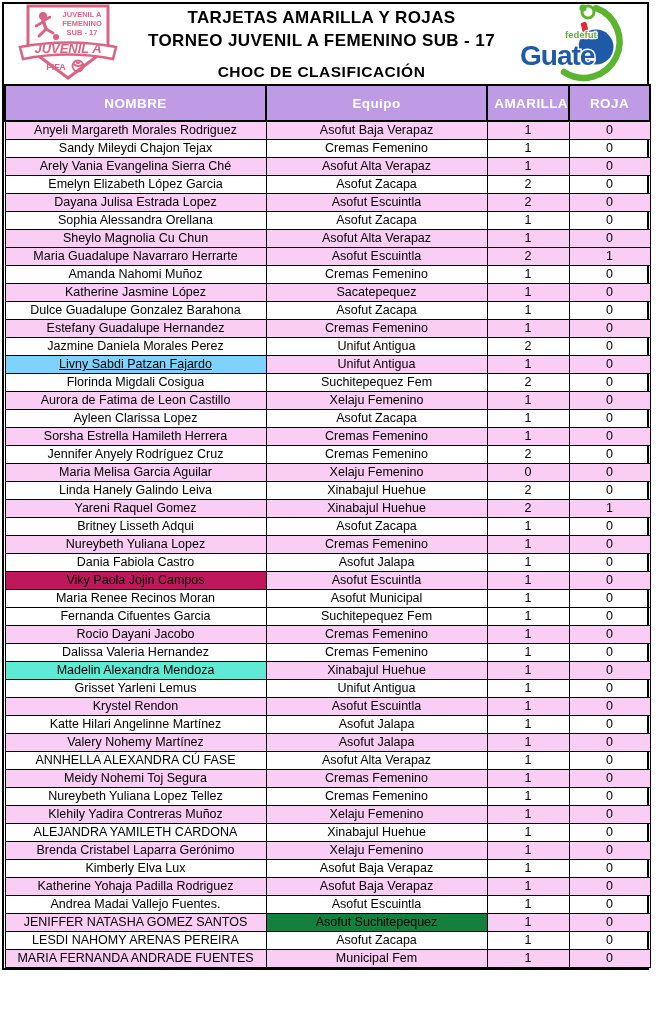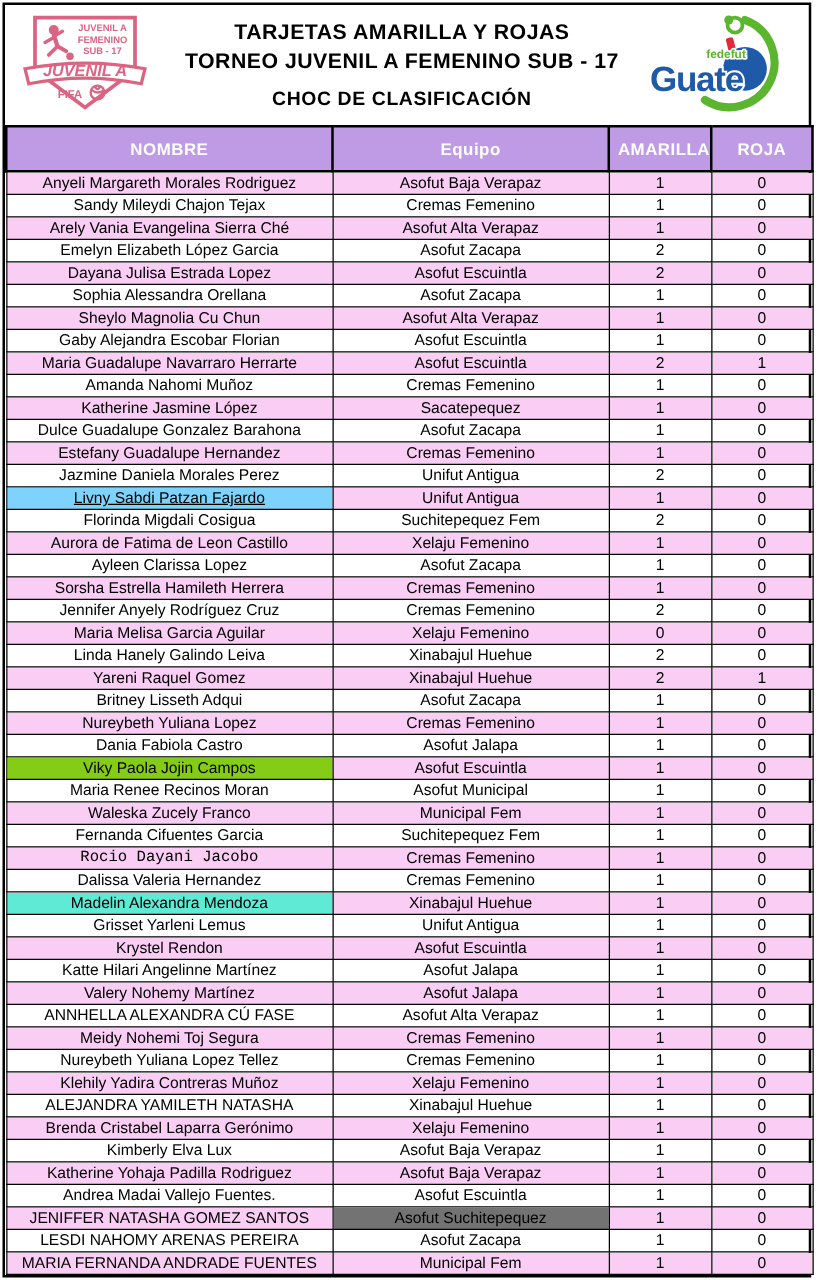--- a/index.html
+++ b/index.html
@@ -6,21 +6,21 @@
   body{
     width:659px;height:1024px;background:#ffffff;position:relative;
     font-family:"Liberation Sans", sans-serif;
     -webkit-font-smoothing:antialiased;
   }
   .sheet{
     position:absolute;left:2px;top:2px;width:647px;box-sizing:border-box;
     border:2px solid #000;background:#fff;
   }
   .header-block{
-    display:flex;align-items:center;height:96px;padding:1px 4px 1px 8px;
+    display:flex;align-items:center;height:80px;padding:1px 4px 1px 8px;
     box-sizing:border-box;
   }
   .logo-left{width:112px;flex:0 0 112px;}
   .logo-right{width:124px;flex:0 0 124px;}
   .titles{flex:1;text-align:center;color:#000;}
   .title-main{font-size:17px;font-weight:bold;line-height:1.3;letter-spacing:.4px;white-space:nowrap;}
   .title-sub{font-size:15.5px;font-weight:bold;margin-top:11px;letter-spacing:.5px;white-space:nowrap;}
   table.cards{
     width:100%;border-collapse:collapse;table-layout:fixed;
   }
@@ -140,26 +140,20 @@
           <td>1</td>
           <td>0</td>
         </tr>
         <tr>
           <td style="background: rgb(250, 205, 245);">Sheylo Magnolia Cu Chun</td>
           <td style="background: rgb(250, 205, 245);">Asofut Alta Verapaz</td>
           <td style="background: rgb(250, 205, 245);">1</td>
           <td style="background: rgb(250, 205, 245);">0</td>
         </tr>
         <tr>
-          <td>Gaby Alejandra Escobar Florian</td>
-          <td>Asofut Escuintla</td>
-          <td>1</td>
-          <td>0</td>
-        </tr>
-        <tr>
           <td style="background: rgb(250, 205, 245);">Maria Guadalupe Navarraro Herrarte</td>
           <td style="background: rgb(250, 205, 245);">Asofut Escuintla</td>
           <td style="background: rgb(250, 205, 245);">2</td>
           <td style="background: rgb(250, 205, 245);">1</td>
         </tr>
         <tr>
           <td>Amanda Nahomi Muñoz</td>
           <td>Cremas Femenino</td>
           <td>1</td>
           <td>0</td>
@@ -254,45 +248,39 @@
           <td style="background: rgb(250, 205, 245);">1</td>
           <td style="background: rgb(250, 205, 245);">0</td>
         </tr>
         <tr>
           <td>Dania Fabiola Castro</td>
           <td>Asofut Jalapa</td>
           <td>1</td>
           <td>0</td>
         </tr>
         <tr>
-          <td style="background: #84cc16;">Viky Paola Jojin Campos</td>
+          <td style="background: #be185d;">Viky Paola Jojin Campos</td>
           <td style="background: rgb(250, 205, 245);">Asofut Escuintla</td>
           <td style="background: rgb(250, 205, 245);">1</td>
           <td style="background: rgb(250, 205, 245);">0</td>
         </tr>
         <tr>
           <td>Maria Renee Recinos Moran</td>
           <td>Asofut Municipal</td>
           <td>1</td>
           <td>0</td>
         </tr>
         <tr>
-          <td style="background: rgb(250, 205, 245);">Waleska Zucely Franco</td>
-          <td style="background: rgb(250, 205, 245);">Municipal Fem</td>
-          <td style="background: rgb(250, 205, 245);">1</td>
-          <td style="background: rgb(250, 205, 245);">0</td>
-        </tr>
-        <tr>
           <td>Fernanda Cifuentes Garcia</td>
           <td>Suchitepequez Fem</td>
           <td>1</td>
           <td>0</td>
         </tr>
         <tr>
-          <td style="background: rgb(250, 205, 245); font-family: Liberation Mono, monospace;">Rocio Dayani Jacobo</td>
+          <td style="background: rgb(250, 205, 245);">Rocio Dayani Jacobo</td>
           <td style="background: rgb(250, 205, 245);">Cremas Femenino</td>
           <td style="background: rgb(250, 205, 245);">1</td>
           <td style="background: rgb(250, 205, 245);">0</td>
         </tr>
         <tr>
           <td>Dalissa Valeria Hernandez</td>
           <td>Cremas Femenino</td>
           <td>1</td>
           <td>0</td>
         </tr>
@@ -344,21 +332,21 @@
           <td>1</td>
           <td>0</td>
         </tr>
         <tr>
           <td style="background: rgb(250, 205, 245);">Klehily Yadira Contreras Muñoz</td>
           <td style="background: rgb(250, 205, 245);">Xelaju Femenino</td>
           <td style="background: rgb(250, 205, 245);">1</td>
           <td style="background: rgb(250, 205, 245);">0</td>
         </tr>
         <tr>
-          <td>ALEJANDRA YAMILETH NATASHA</td>
+          <td>ALEJANDRA YAMILETH CARDONA</td>
           <td>Xinabajul Huehue</td>
           <td>1</td>
           <td>0</td>
         </tr>
         <tr>
           <td style="background: rgb(250, 205, 245);">Brenda Cristabel Laparra Gerónimo</td>
           <td style="background: rgb(250, 205, 245);">Xelaju Femenino</td>
           <td style="background: rgb(250, 205, 245);">1</td>
           <td style="background: rgb(250, 205, 245);">0</td>
         </tr>
@@ -375,21 +363,21 @@
           <td style="background: rgb(250, 205, 245);">0</td>
         </tr>
         <tr>
           <td>Andrea Madai Vallejo Fuentes.</td>
           <td>Asofut Escuintla</td>
           <td>1</td>
           <td>0</td>
         </tr>
         <tr>
           <td style="background: rgb(250, 205, 245);">JENIFFER NATASHA GOMEZ SANTOS</td>
-          <td style="background: #737373;">Asofut Suchitepequez</td>
+          <td style="background: #15803d;">Asofut Suchitepequez</td>
           <td style="background: rgb(250, 205, 245);">1</td>
           <td style="background: rgb(250, 205, 245);">0</td>
         </tr>
         <tr>
           <td>LESDI NAHOMY ARENAS PEREIRA</td>
           <td>Asofut Zacapa</td>
           <td>1</td>
           <td>0</td>
         </tr>
         <tr>

